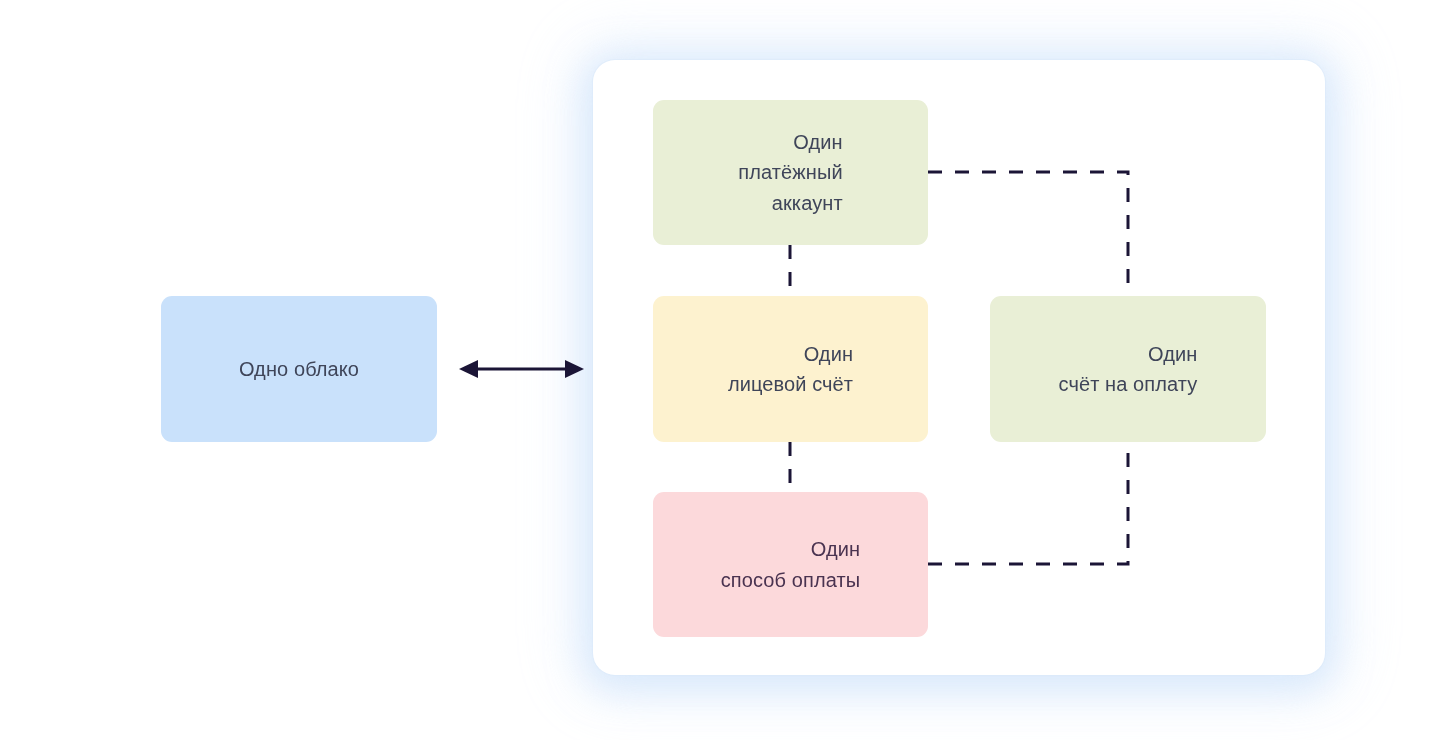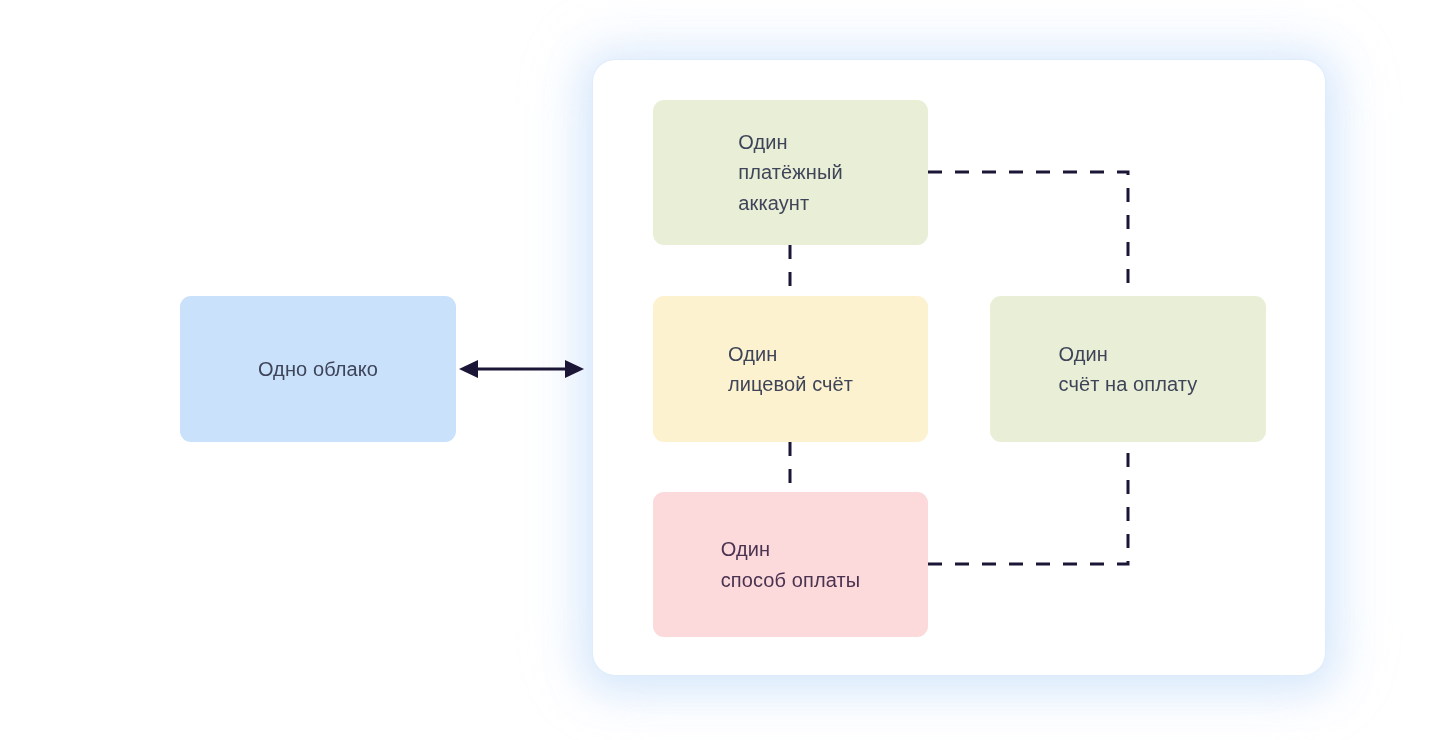--- a/index.html
+++ b/index.html
@@ -37,33 +37,33 @@
       0 0 60px 18px rgba(214,232,252,0.42);
   }
 
   
   .node {
     position: absolute;
     border-radius: 11px;
     display: flex;
     align-items: center;
     justify-content: center;
-    text-align: left;
+    text-align: right;
     box-sizing: border-box;
     padding: 6px 14px;
     font-size: 20px;
     line-height: 1.52;
     letter-spacing: 0.1px;
     color: #3f4559;
     white-space: pre-line;
     user-select: none;
   }
 
   .node-cloud {
-    left: 180px;
+    left: 161px;
     top: 296px;
     width: 276px;
     height: 146px;
     background: #c9e1fb;
     color: #3f4559;
   }
 
   .node-account {
     left: 653px;
     top: 100px;

